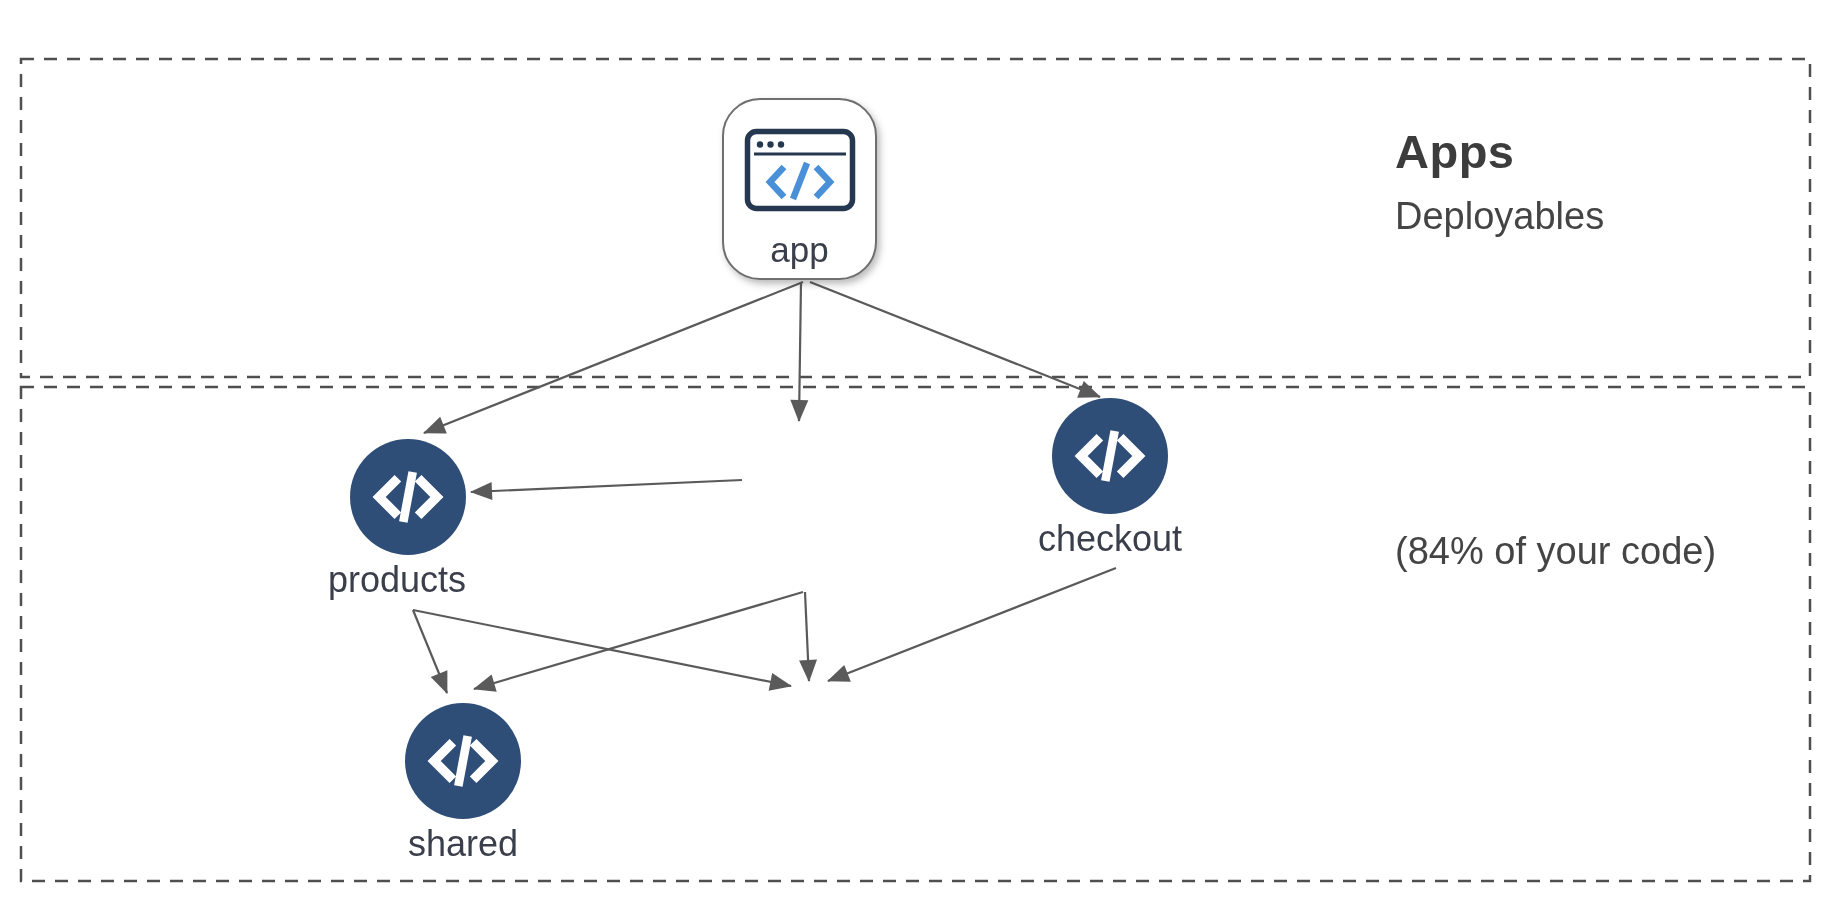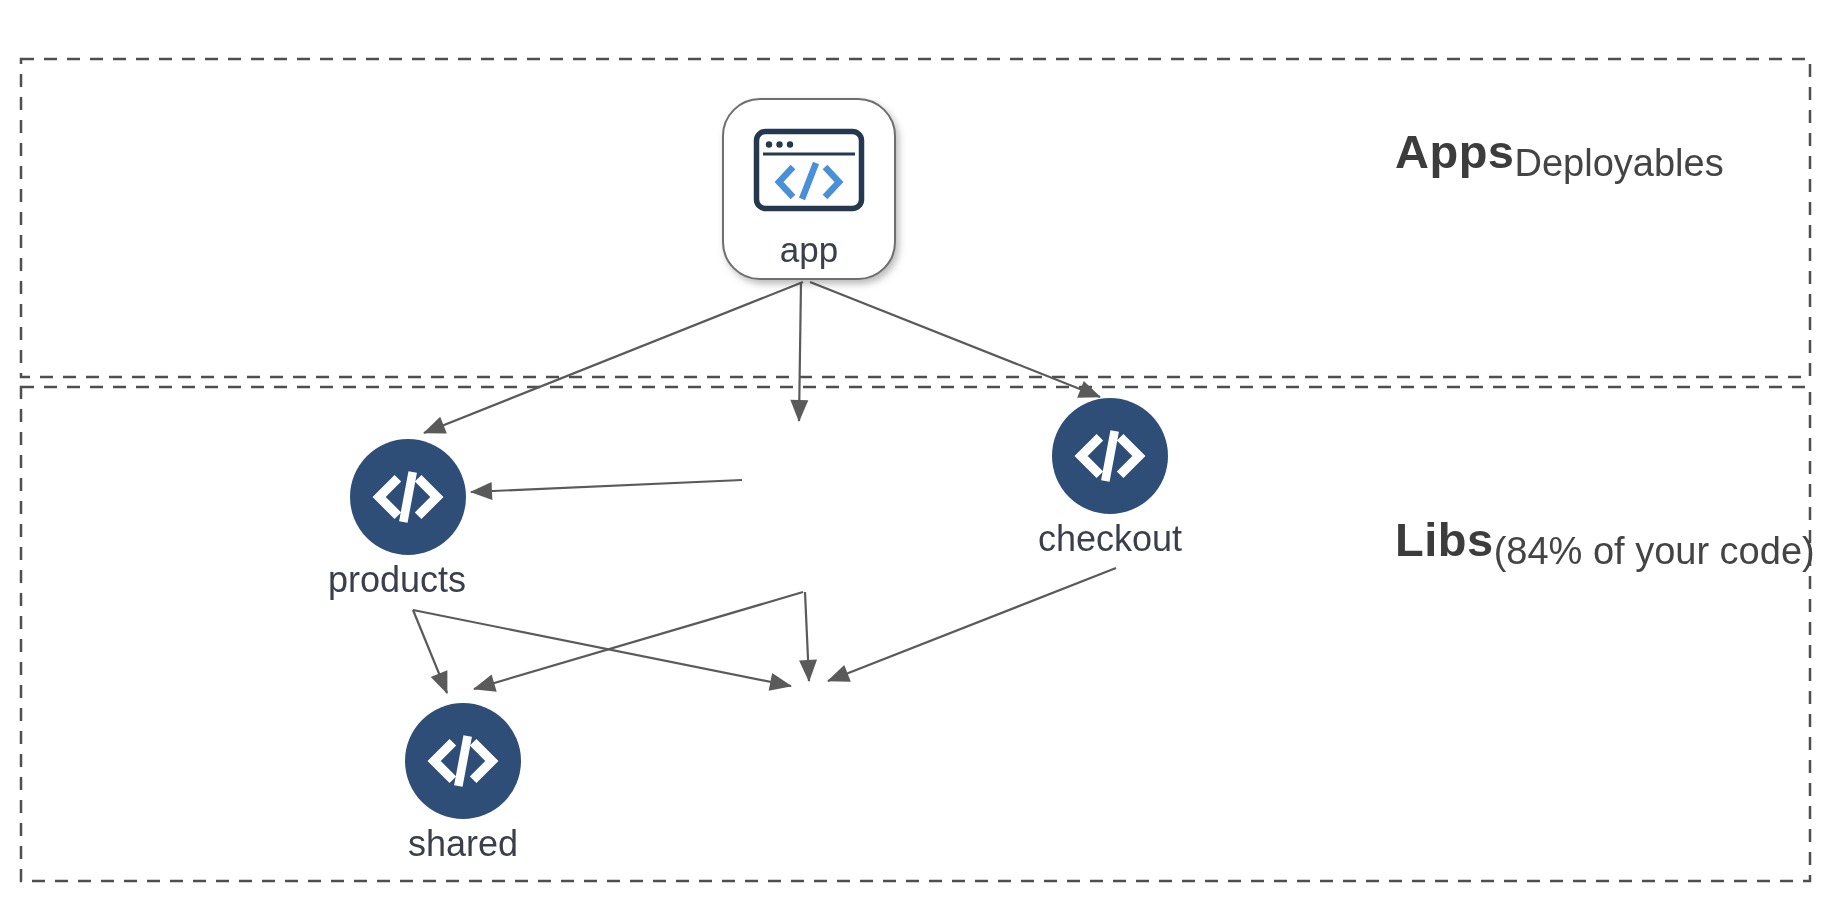--- a/index.html
+++ b/index.html
@@ -19,42 +19,42 @@
     position: absolute;
     left: 0;
     top: 0;
     width: 1838px;
     height: 920px;
   }
   
   .section-label {
     position: absolute;
     display: flex;
-    flex-direction: row;
+    flex-direction: column;
   }
   .section-title {
     font-size: 47px;
     font-weight: 700;
     color: #3c3c3c;
     line-height: 1.12;
     letter-spacing: 0.5px;
   }
   .section-subtitle {
     font-size: 38px;
     font-weight: 400;
     color: #444444;
     line-height: 1.2;
     margin-top: 15px;
   }
   
   .app-node {
     position: absolute;
     left: 722px;
     top: 98px;
-    width: 174px;
+    width: 155px;
     height: 182px;
     box-sizing: border-box;
     background: #ffffff;
     border: 2px solid #6f6f6f;
     border-radius: 38px;
     box-shadow: 3px 4px 7px rgba(60, 60, 60, 0.35);
     display: flex;
     flex-direction: column;
     align-items: center;
     padding-top: 28px;
@@ -118,21 +118,20 @@
       <line x1="1116" y1="568" x2="828" y2="681" marker-end="url(#arrow)"></line>
     </g>
   </svg>
 
   <div class="section-label" style="left:1395px; top:126px;">
     <div class="section-title">Apps</div>
     <div class="section-subtitle">Deployables</div>
   </div>
 
   <div class="section-label" style="left:1395px; top:514px;">
-    <div class="section-title">Libs</div>
     <div class="section-subtitle">(84% of your code)</div>
   </div>
 
   <div class="app-node">
     <span>
       <svg width="112" height="84" viewBox="0 0 112 84" xmlns="http://www.w3.org/2000/svg">
         <rect x="3.5" y="3.5" width="105" height="77" rx="9" fill="#ffffff" stroke="#263850" stroke-width="5.5"></rect>
         <circle cx="16" cy="16.5" r="3.2" fill="#263850"></circle>
         <circle cx="26.5" cy="16.5" r="3.2" fill="#263850"></circle>
         <circle cx="37" cy="16.5" r="3.2" fill="#263850"></circle>

